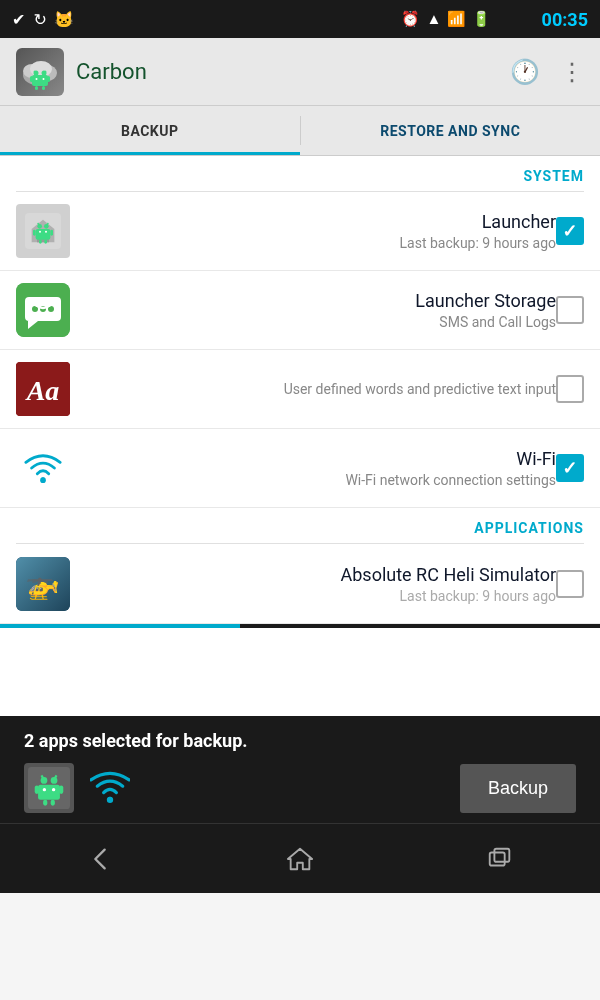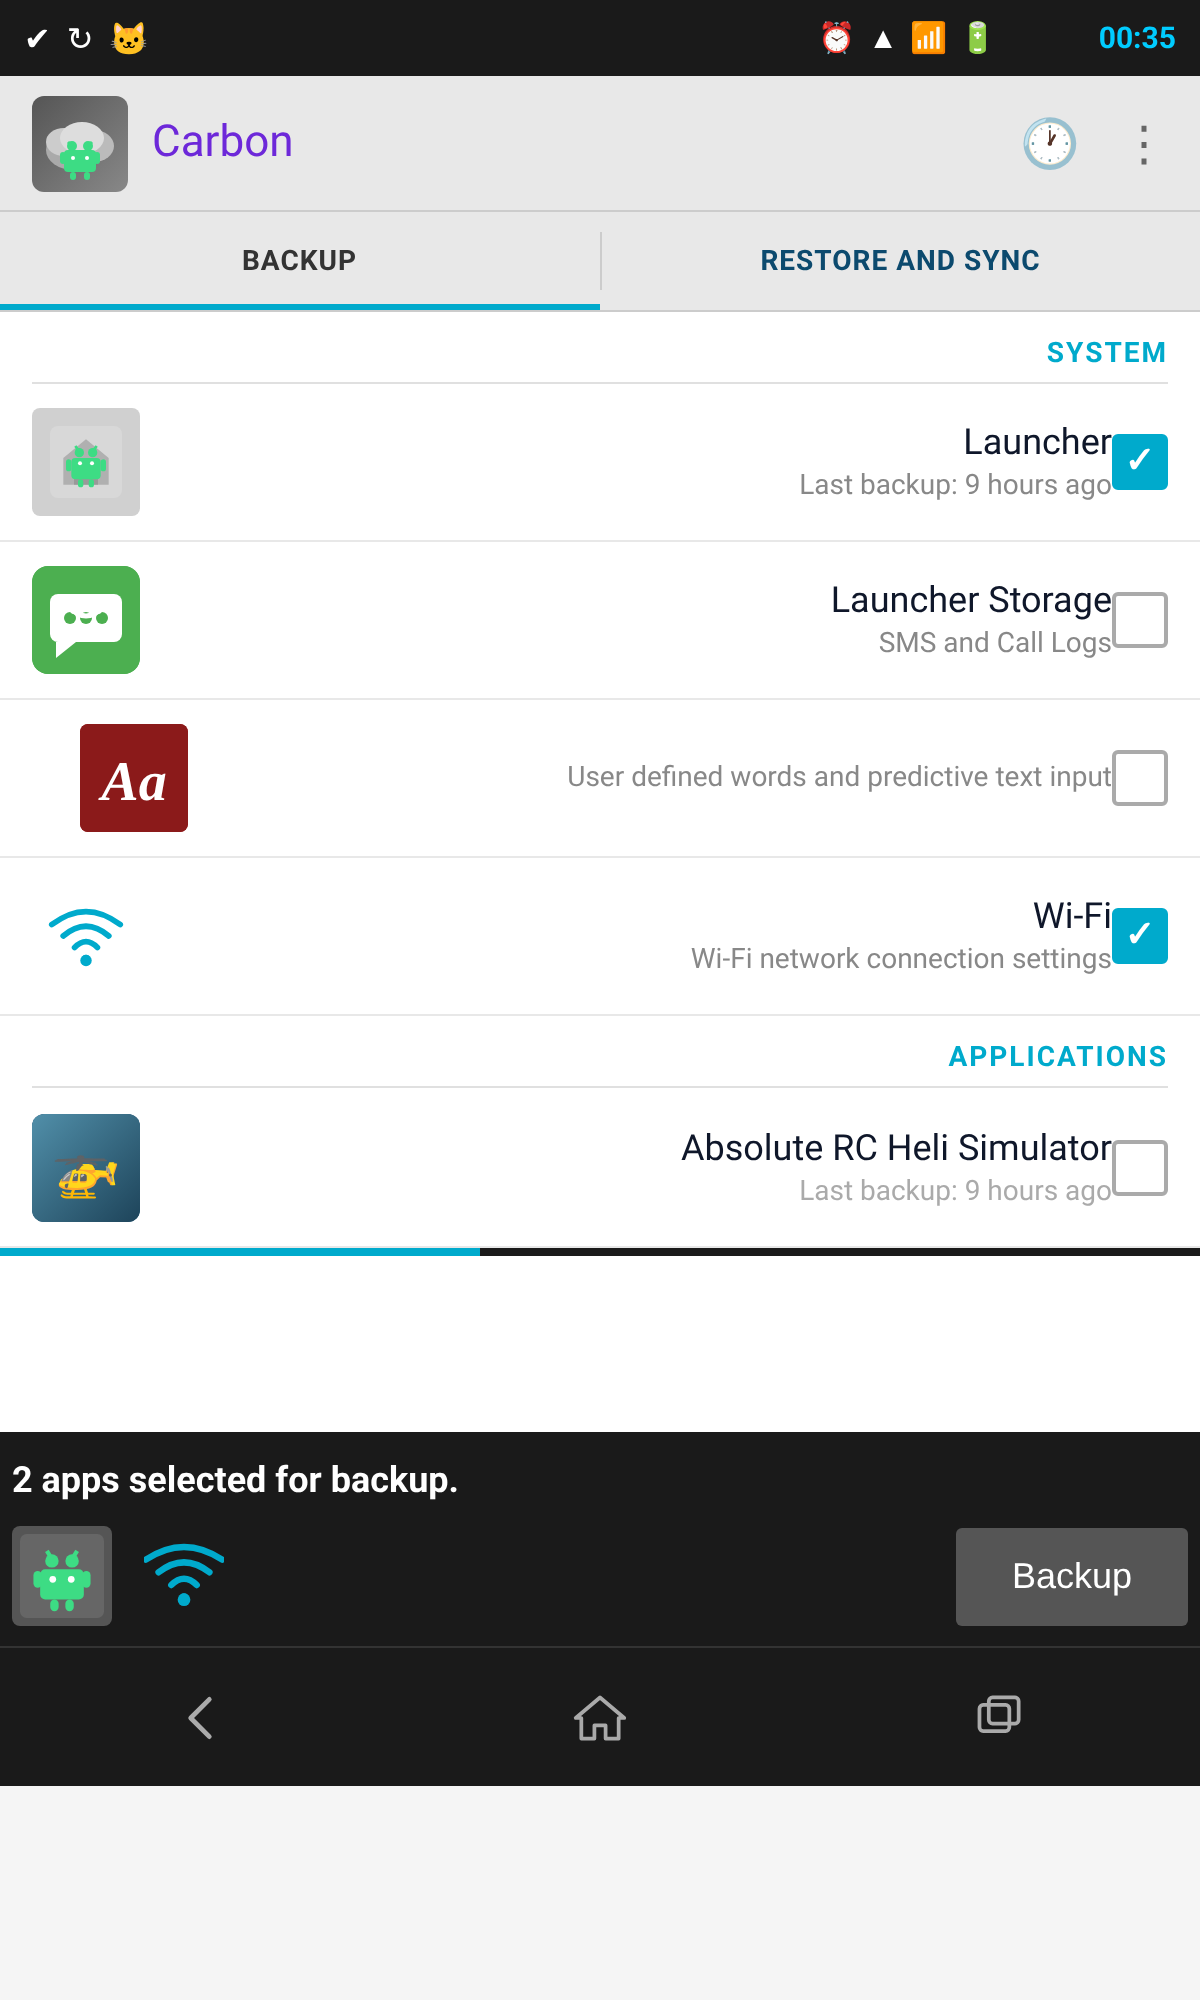--- a/index.html
+++ b/index.html
@@ -33,21 +33,21 @@
       color: white;
       font-size: 15px;
       font-weight: bold;
     }
     .status-icon {
       color: white;
       font-size: 16px;
     }
     .time-display {
       color: #00ccff;
-      font-size: 15px;
+      font-size: 18px;
       font-weight: bold;
       padding-left: 45px;
     }
 
     
     .app-header {
       background: #e8e8e8;
       height: 68px;
       display: flex;
       align-items: center;
@@ -65,21 +65,21 @@
       height: 48px;
       background: linear-gradient(135deg, #555 0%, #888 100%);
       border-radius: 6px;
       display: flex;
       align-items: center;
       justify-content: center;
       overflow: hidden;
     }
     .app-title {
       font-size: 22px;
-      color: #6d28d9;
+      color: #14532d;
       font-weight: 400;
     }
     .header-actions {
       display: flex;
       align-items: center;
       gap: 20px;
     }
     .header-icon {
       color: #666;
       font-size: 24px;
@@ -208,21 +208,20 @@
       width: 54px;
       height: 54px;
       display: flex;
       align-items: center;
       justify-content: center;
       border-radius: 4px;
       color: white;
       font-size: 22px;
       font-weight: bold;
       font-style: italic;
-      margin-left: 24px;
     }
 
     
     .wifi-icon-container {
       width: 54px;
       height: 54px;
       display: flex;
       align-items: center;
       justify-content: center;
     }
@@ -266,21 +265,21 @@
       position: absolute;
       top: 50%;
       left: 50%;
       transform: translate(-50%, -50%);
       font-size: 28px;
     }
 
     
     .bottom-status {
       background: #1a1a1a;
-      padding: 14px 6px 10px;
+      padding: 14px 24px 10px;
     }
     .backup-status-text {
       color: white;
       font-size: 18px;
       font-weight: bold;
       margin-bottom: 12px;
     }
     .bottom-actions {
       display: flex;
       align-items: center;

